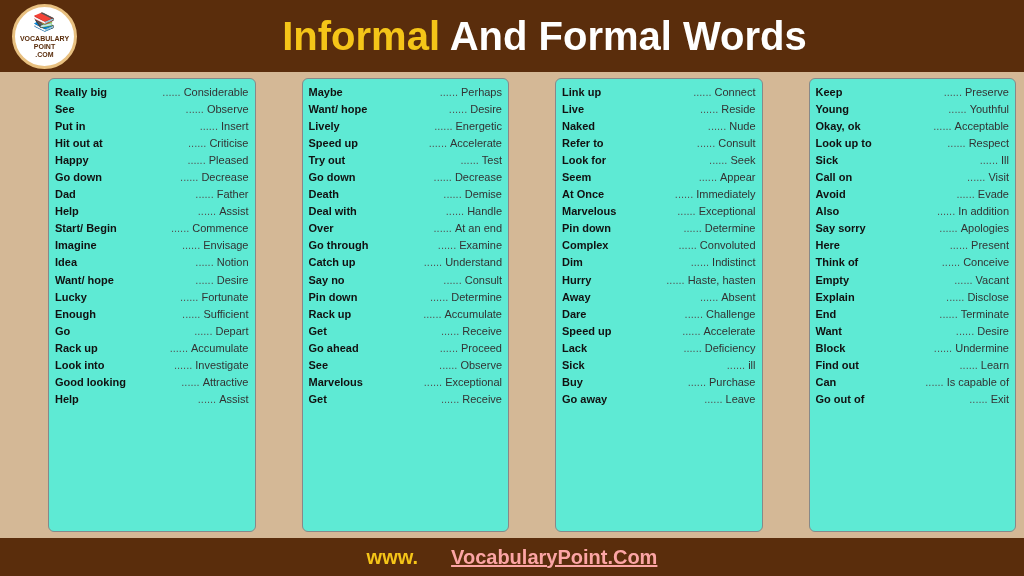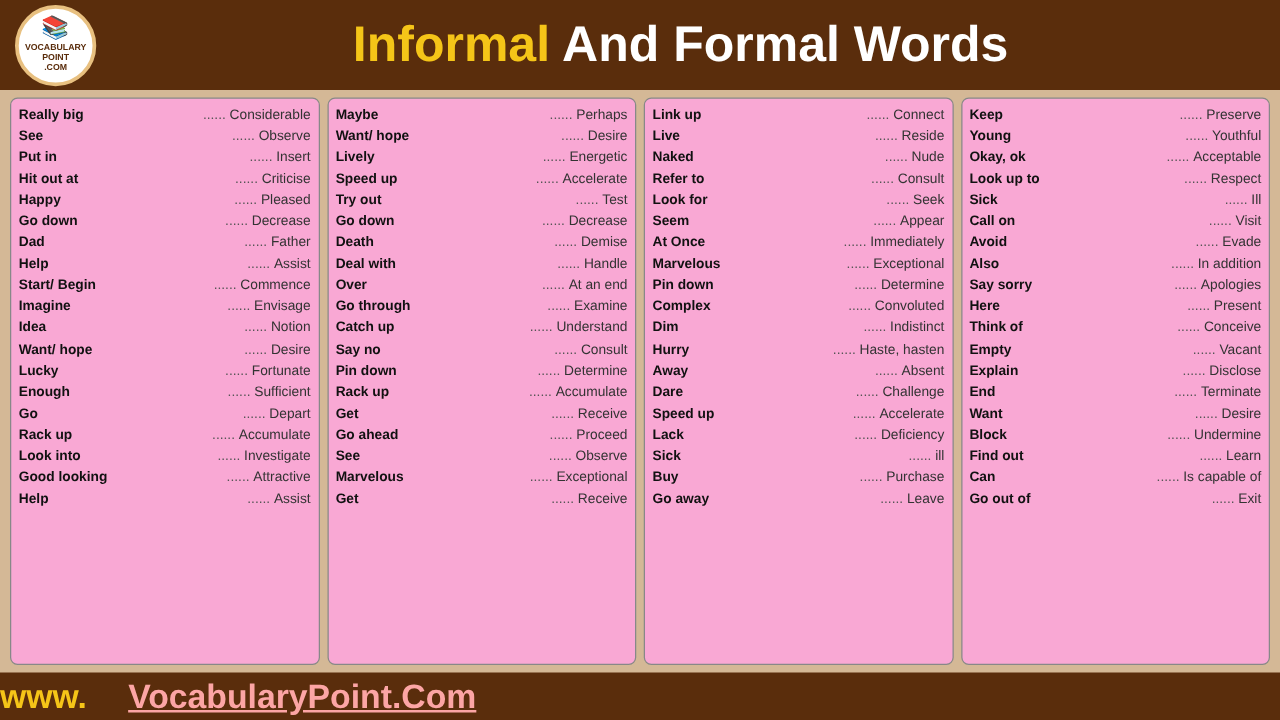--- a/index.html
+++ b/index.html
@@ -58,26 +58,27 @@
       text-align: right;
     }
     .main-content {
       display: flex;
       padding: 6px 8px;
       gap: 6px;
       height: calc(576px - 72px - 38px);
     }
     .column {
       flex: 1;
-      background: #f9a8d4;
+      background: #5eead4;
       border: 1.5px solid #888;
       border-radius: 6px;
       padding: 5px 6px;
       font-size: 11px;
       line-height: 1.55;
+      margin-left: 40px;
     }
     .word-pair {
       display: flex;
       justify-content: space-between;
       white-space: nowrap;
     }
     .informal-word {
       font-weight: bold;
       color: #111;
     }
@@ -88,23 +89,23 @@
       color: #555;
       flex: 1;
       text-align: right;
       padding-right: 3px;
     }
     .footer {
       background: #5a2d0c;
       height: 38px;
       display: flex;
       align-items: center;
-      justify-content: flex-start;
+      justify-content: center;
       color: white;
-      font-size: 27px;
+      font-size: 20px;
       font-weight: bold;
       gap: 33px;
     }
     .footer span.www { color: #f5c518; }
     .footer span.domain { color: #fca5a5; text-decoration: underline; }
   </style>
 </head>
 <body>
 
 <header class="header">

